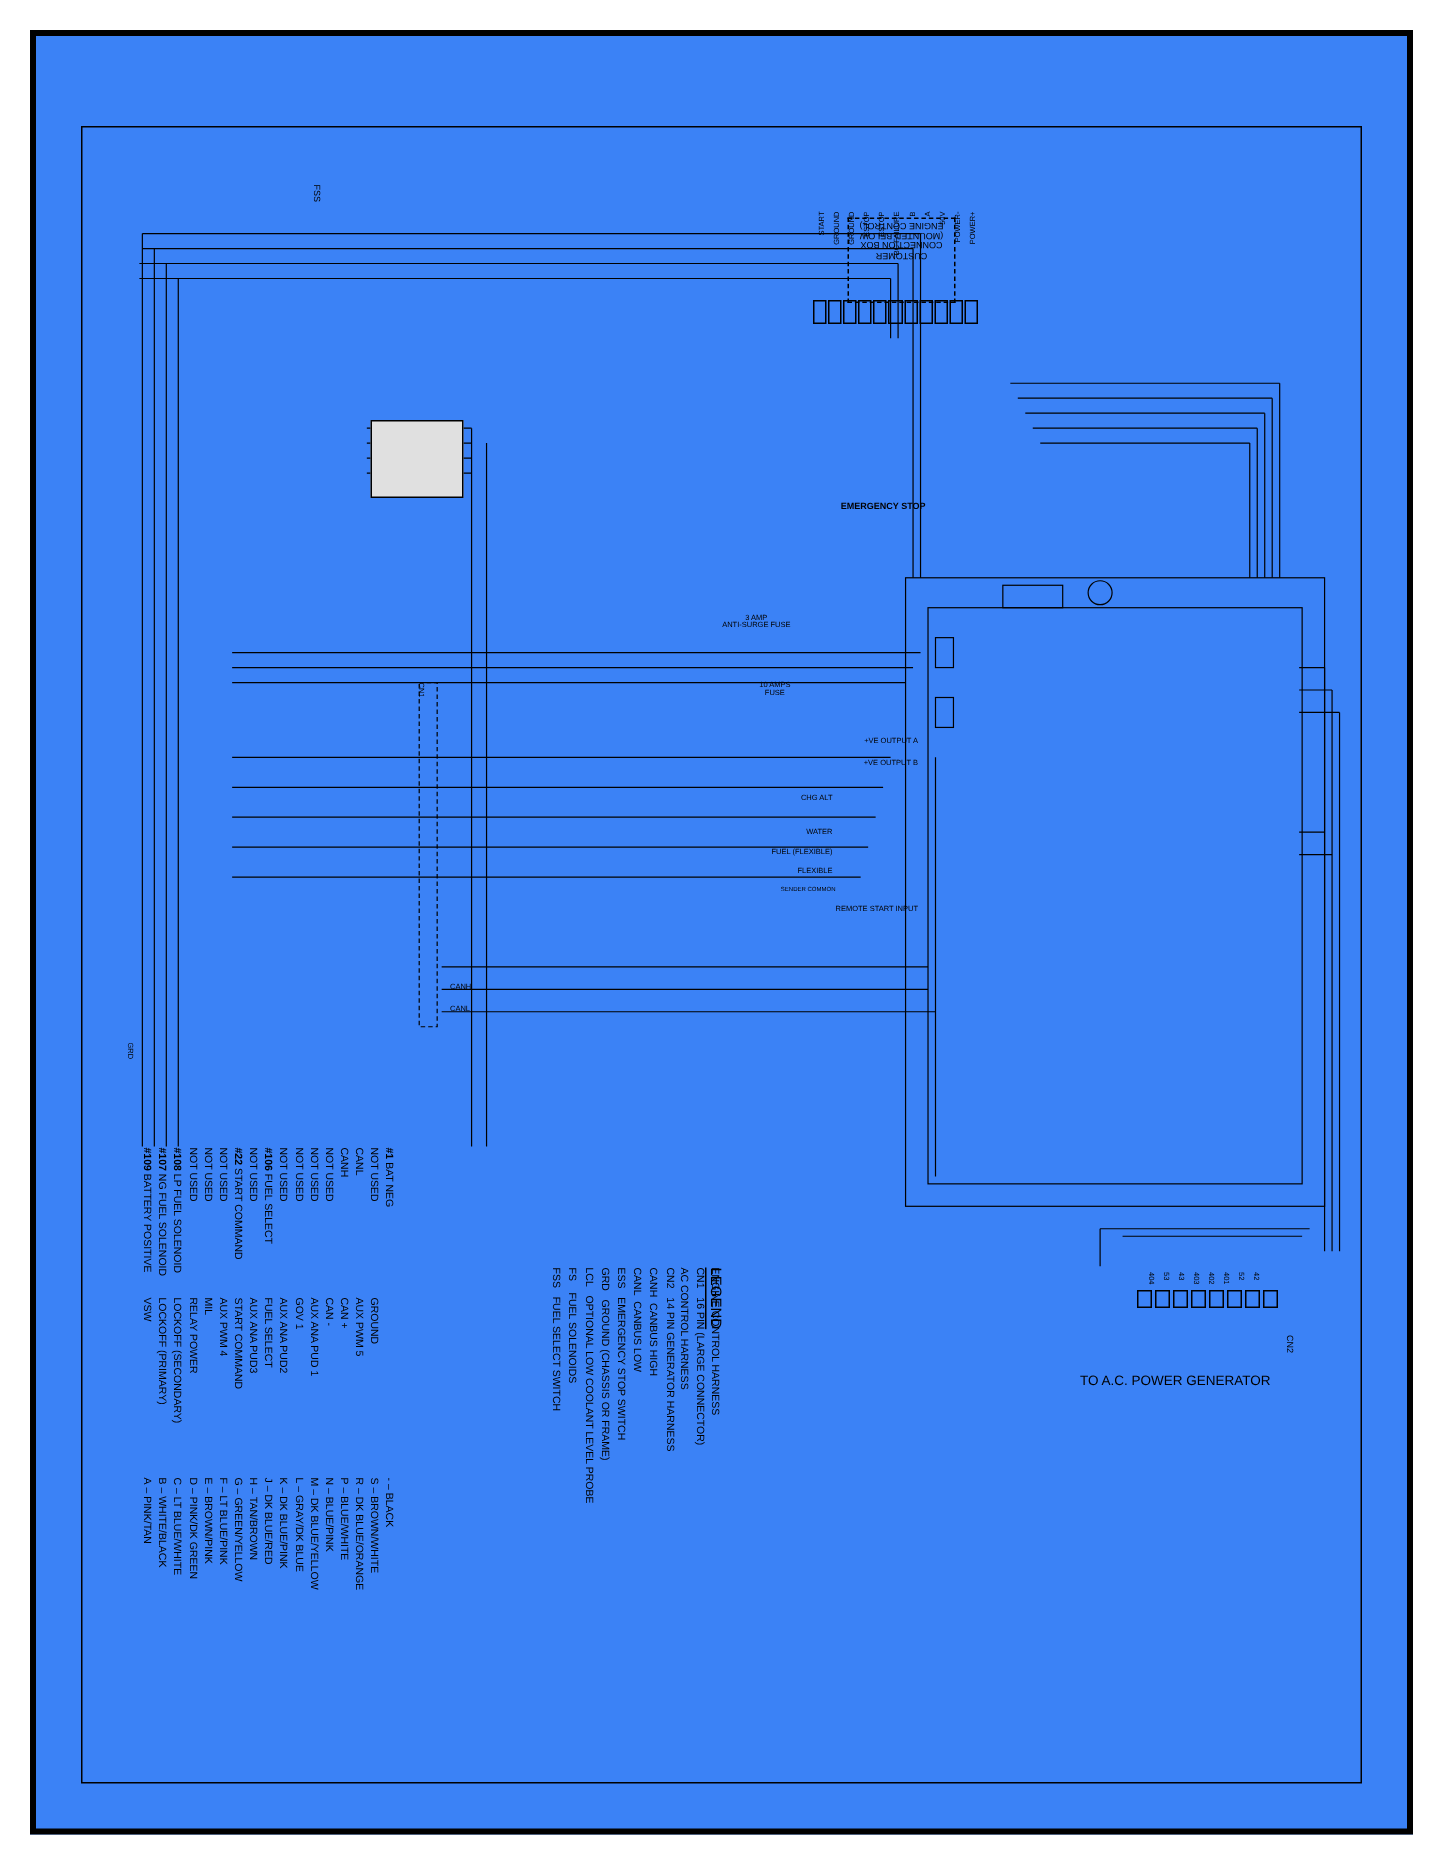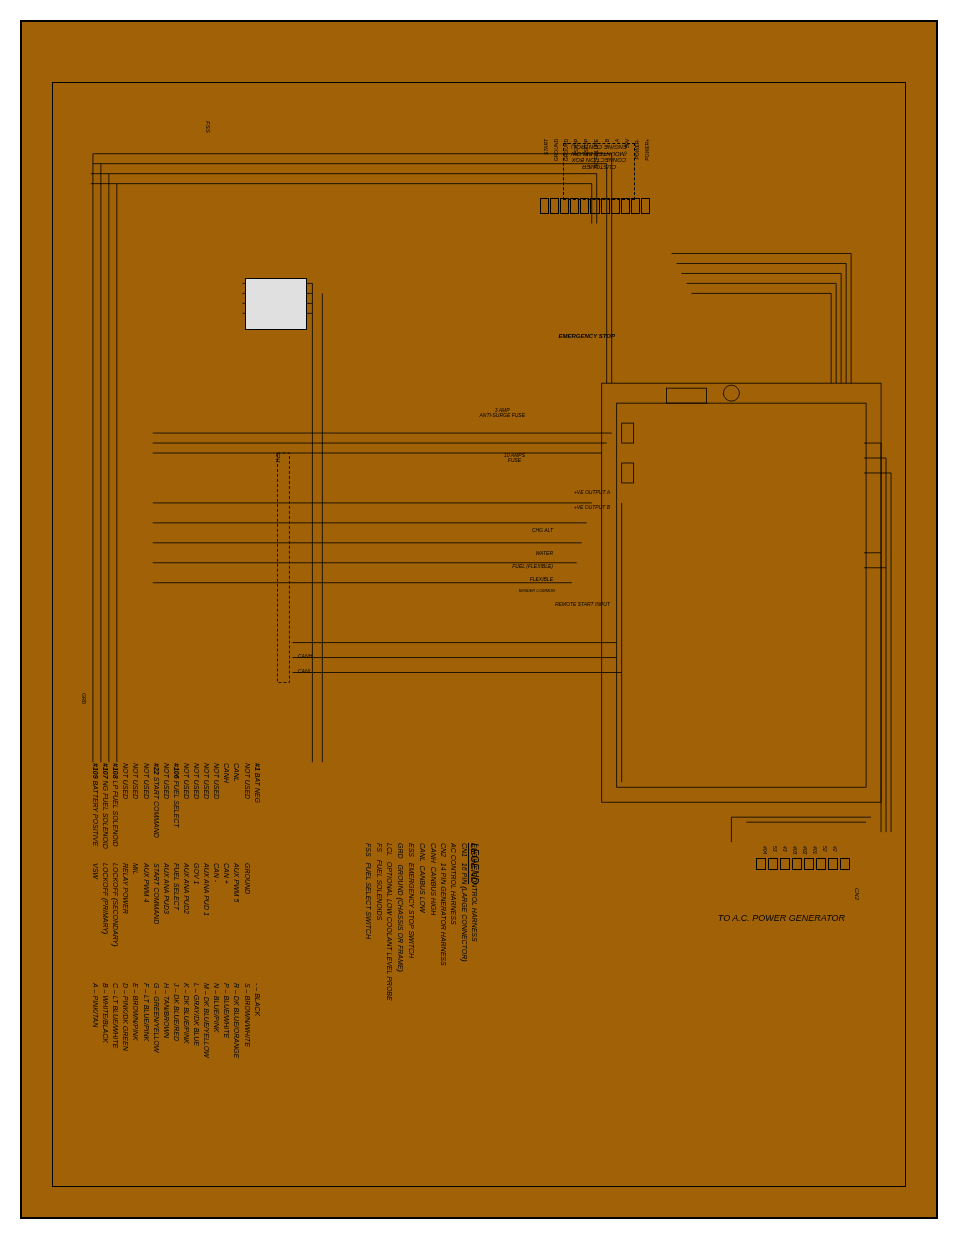--- a/index.html
+++ b/index.html
@@ -4,24 +4,23 @@
 <style>
   body {
     margin: 0;
     padding: 20px;
     font-family: Arial, sans-serif;
     background: #fff;
   }
   .page {
     width: 914px;
     height: 1195px;
-    border: 2px solid #000000;
+    border: 4px solid #000000;
     position: relative;
-    background: #a16207;
-    font-style: italic;
+    background: #3b82f6;
   }
   .inner-frame {
     position: absolute;
     top: 60px;
     left: 30px;
     right: 30px;
     bottom: 30px;
     border: 1px solid #000;
   }
   .customer-box {

